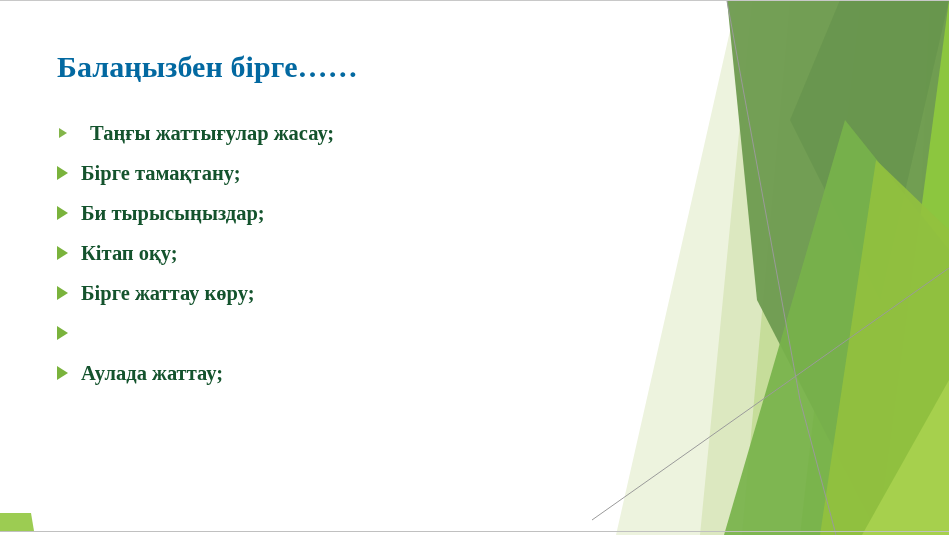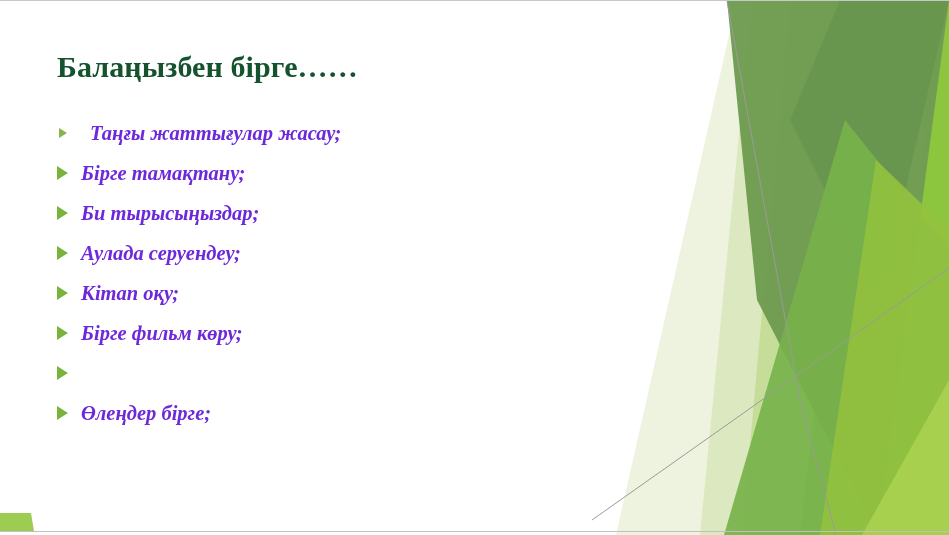--- a/index.html
+++ b/index.html
@@ -47,21 +47,21 @@
     top: 0;
     width: 720px;
     height: 535px;
   }
   #title {
     position: absolute;
     left: 57px;
     top: 50px;
     font-size: 30px;
     font-weight: bold;
-    color: #14532d;
+    color: #0369a1;
     letter-spacing: 0.1px;
     white-space: nowrap;
   }
   #bullets {
     position: absolute;
     left: 57px;
     top: 113px;
     width: 640px;
   }
   .bullet-row {
@@ -85,24 +85,23 @@
     border-color: transparent transparent transparent #7ab33c;
   }
   .bullet-row.small .tri {
     border-width: 5px 0 5px 8px;
     border-color: transparent transparent transparent #83b54a;
     margin-left: 2px;
   }
   .btext {
     font-size: 20.5px;
     font-weight: bold;
-    color: #6d28d9;
+    color: #14532d;
     white-space: nowrap;
     line-height: 1;
-    font-style: italic;
   }
   .bullet-row.small .btext {
     padding-left: 9px;
   }
 </style>
 </head>
 <body>
 
 <div id="slide">
 
@@ -160,50 +159,44 @@
         <span class="btext">Бірге тамақтану;</span>
       </div>
 
       <div class="bullet-row">
         <span class="marker">
             <i class="tri"></i>
           </span>
         <span class="btext">Би тырысыңыздар;</span>
       </div>
 
-      <div class="bullet-row">
-        <span class="marker">
-            <i class="tri"></i>
-          </span>
-        <span class="btext">Аулада серуендеу;</span>
-      </div>
 
       <div class="bullet-row">
         <span class="marker">
             <i class="tri"></i>
           </span>
         <span class="btext">Кітап оқу;</span>
       </div>
 
       <div class="bullet-row">
         <span class="marker">
             <i class="tri"></i>
           </span>
-        <span class="btext">Бірге фильм көру;</span>
-      </div>
-
-      <div class="bullet-row">
-        <span class="marker">
-            <i class="tri"></i>
-          </span>
-      </div>
-
-      <div class="bullet-row">
-        <span class="marker">
-            <i class="tri"></i>
-          </span>
-        <span class="btext">Өлеңдер бірге;</span>
+        <span class="btext">Бірге жаттау көру;</span>
+      </div>
+
+      <div class="bullet-row">
+        <span class="marker">
+            <i class="tri"></i>
+          </span>
+      </div>
+
+      <div class="bullet-row">
+        <span class="marker">
+            <i class="tri"></i>
+          </span>
+        <span class="btext">Аулада жаттау;</span>
       </div>
 
 
     </div>
   </div>
 </div>
 
 </body></html>

